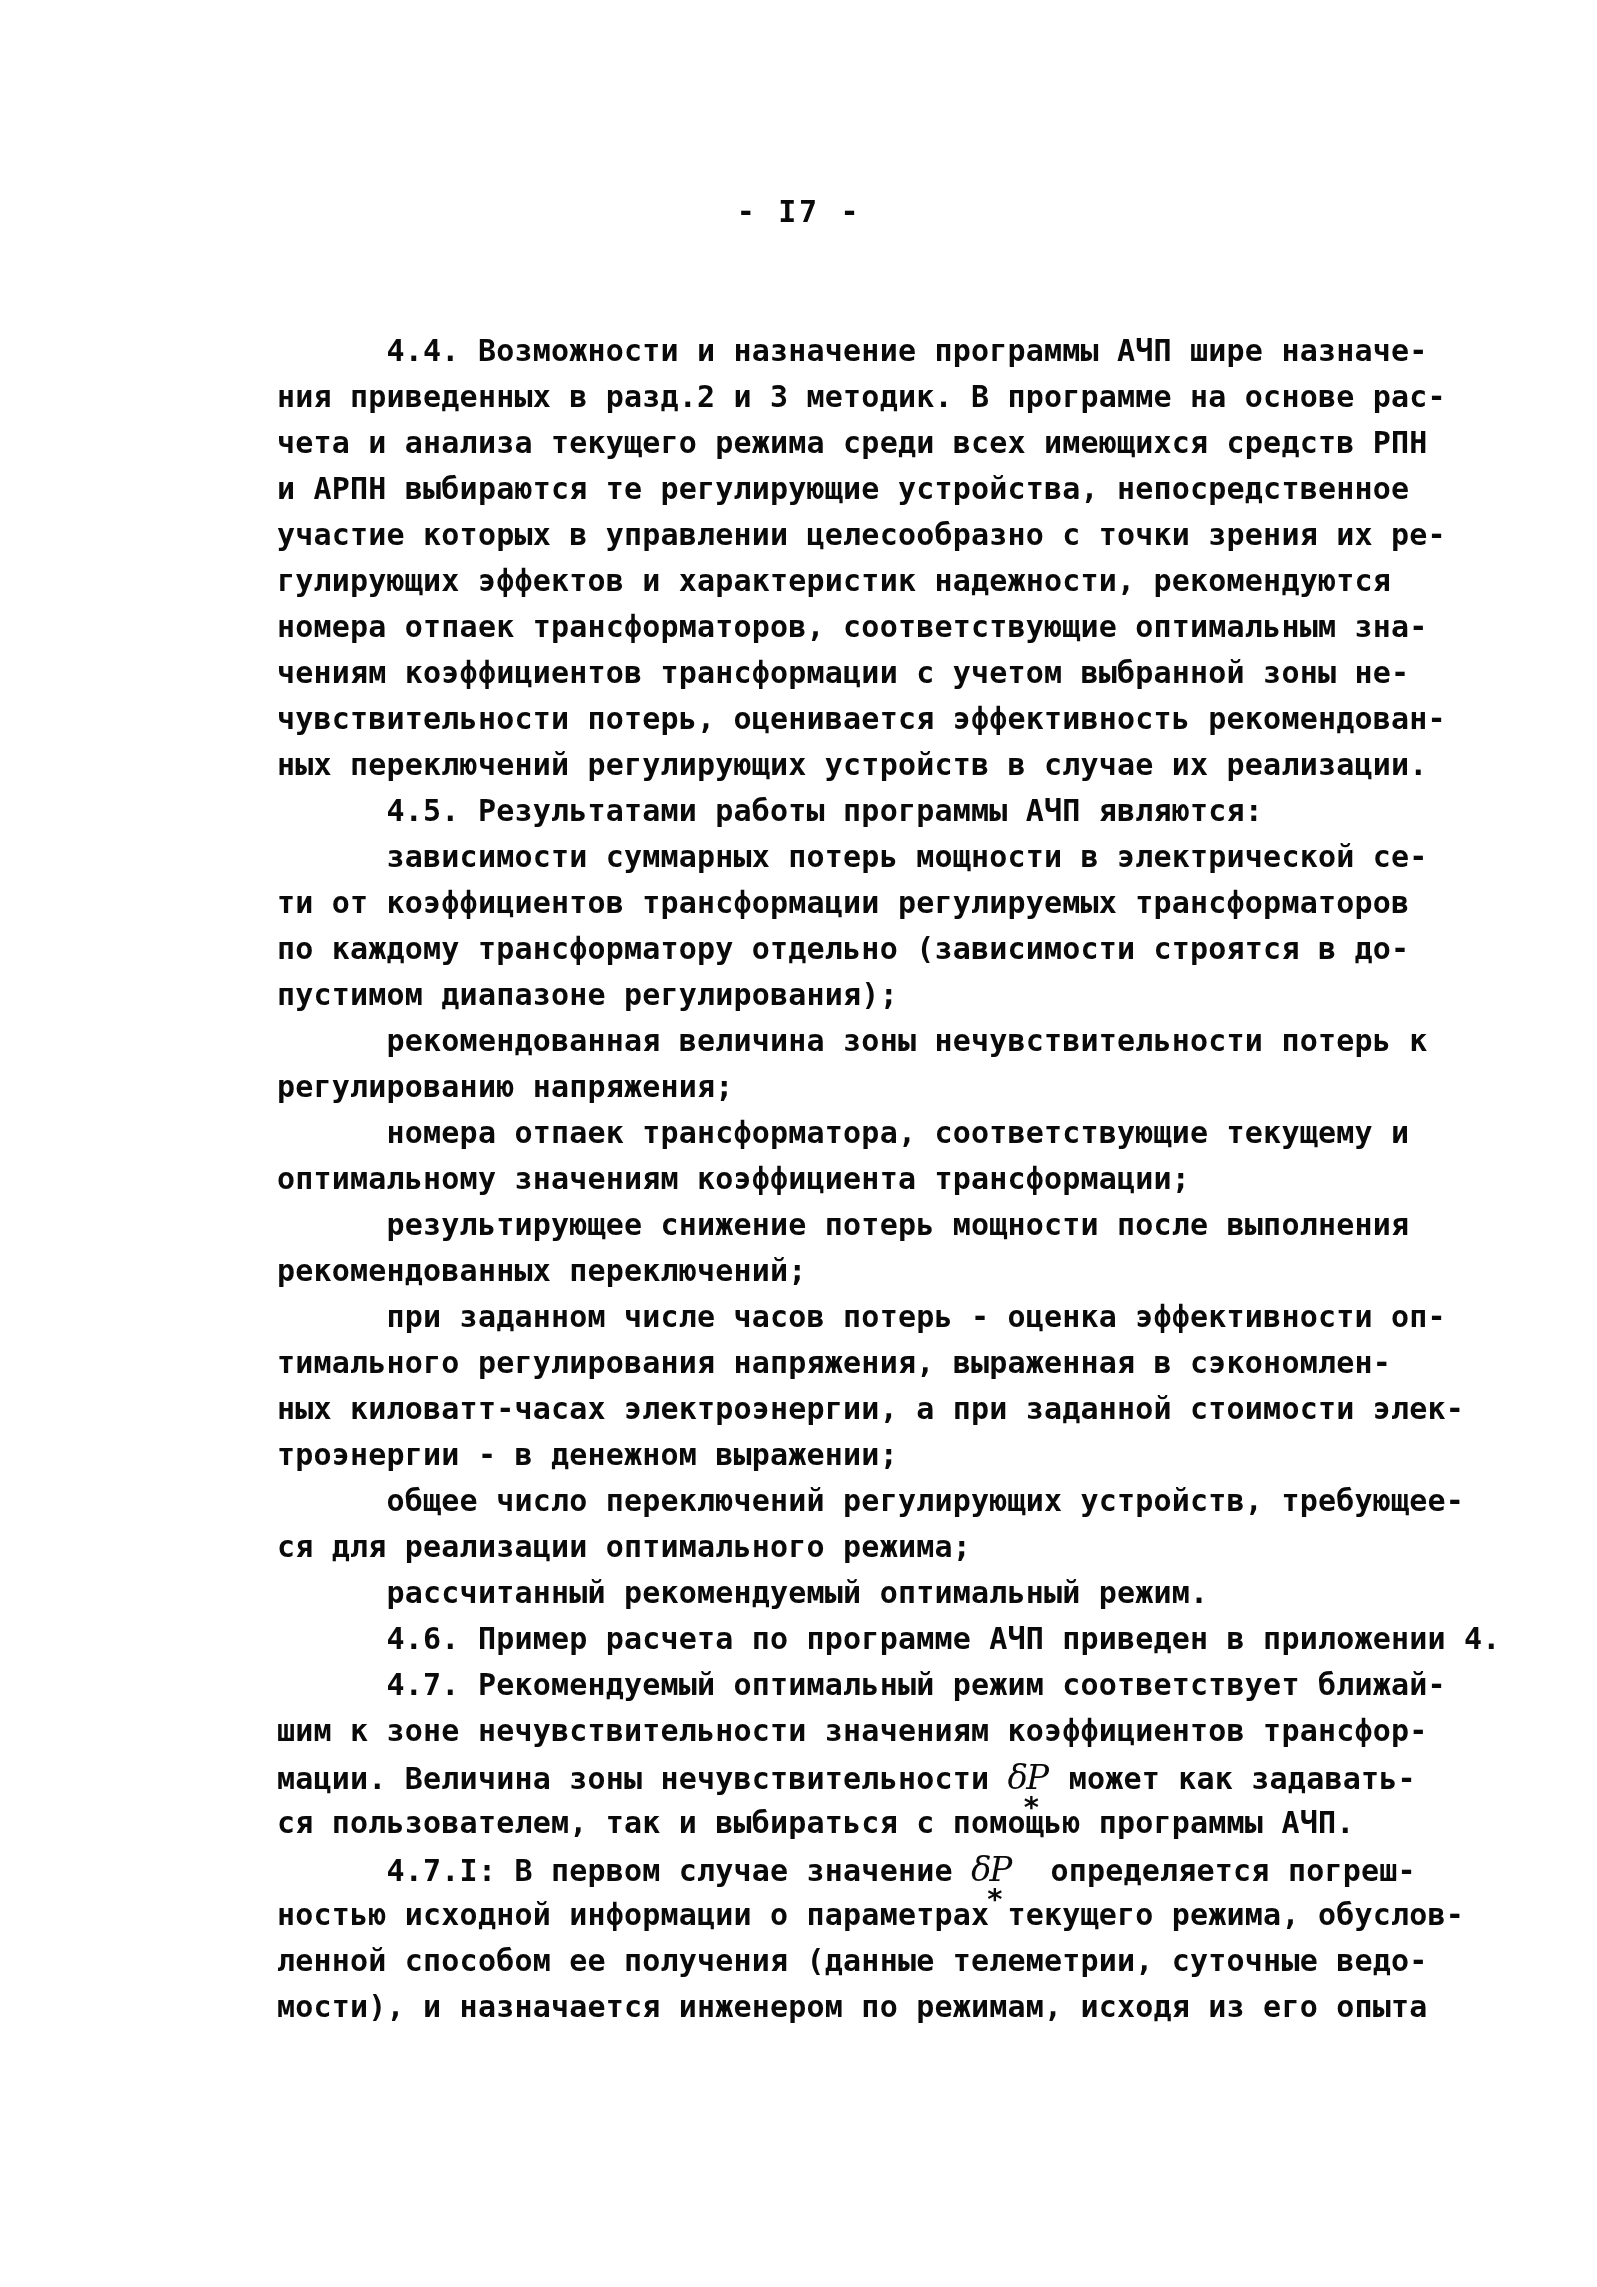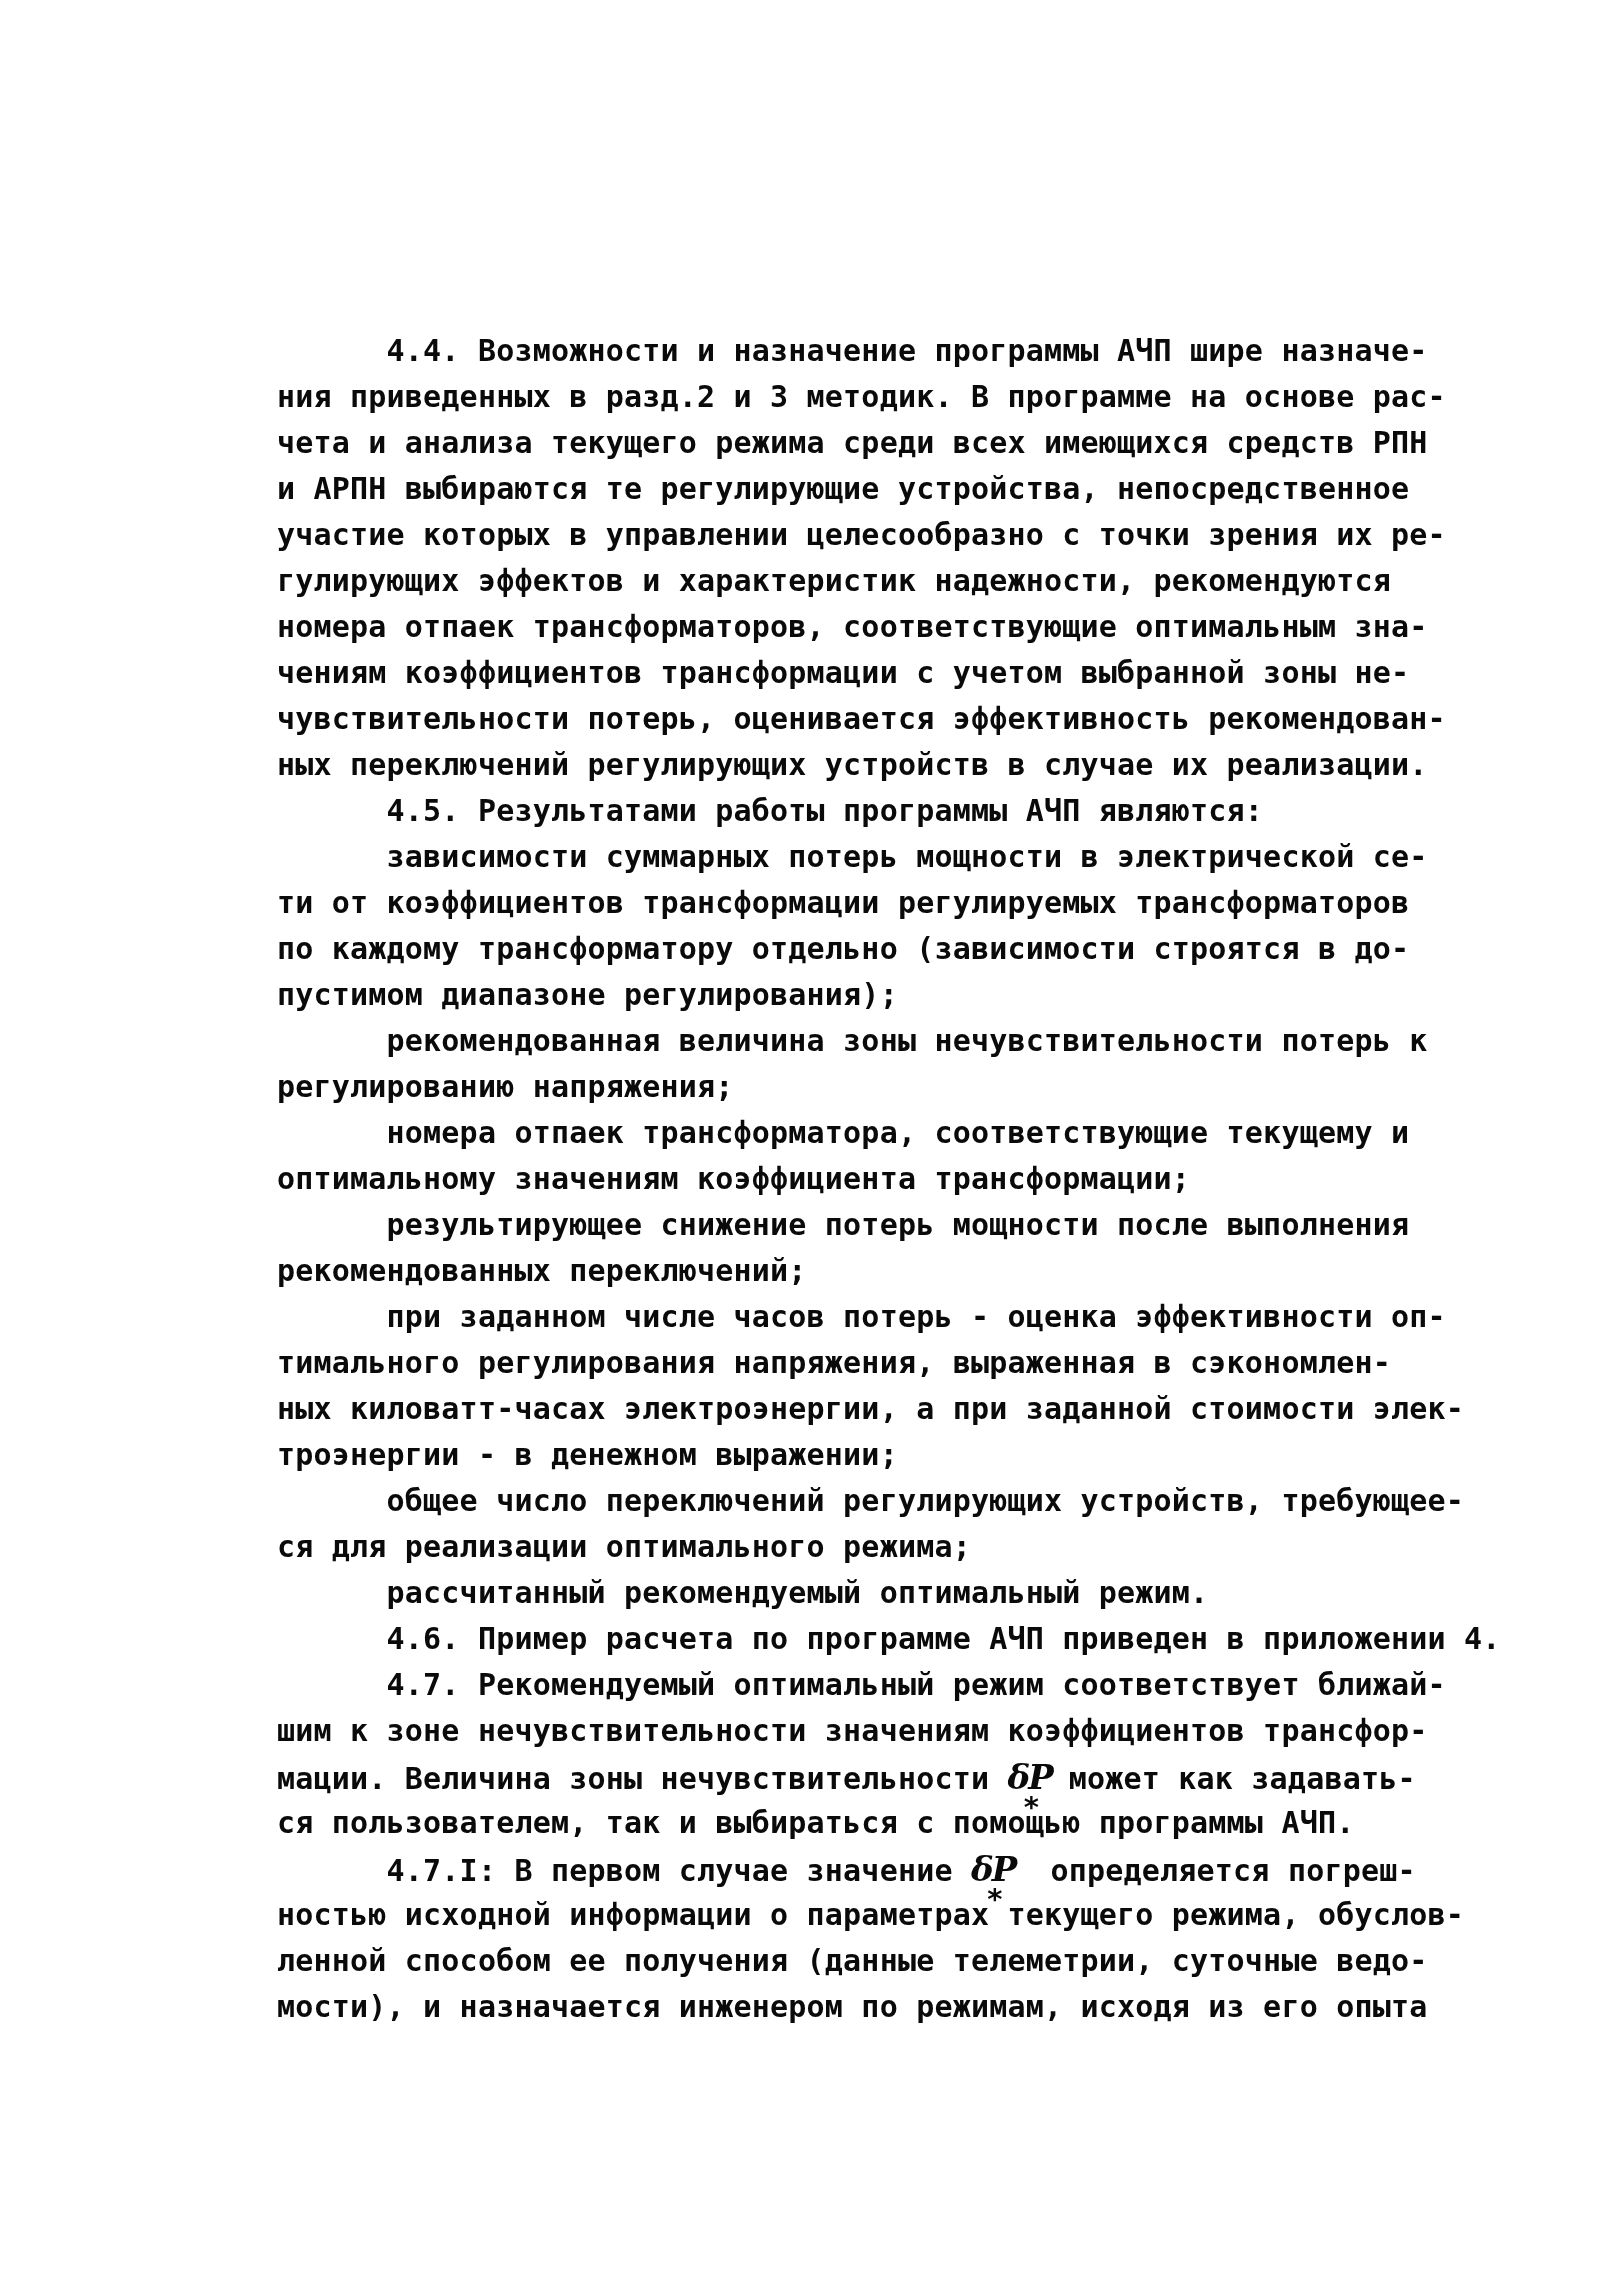--- a/index.html
+++ b/index.html
@@ -42,30 +42,31 @@
   .dp{
     display:inline-block;
     position:relative;
     width:43px;
     vertical-align:baseline;
   }
   .dp-main{
     font-family:"DejaVu Serif", serif;
     font-style:italic;
     font-size:34px;
-    font-weight:700;
+    font-weight:400;
     letter-spacing:-1.8px;
   }
   .dp-star{
     position:absolute;
     left:16.3px;
     top:30px;
     font-size:29px;
     font-family:"DejaVu Sans", sans-serif;
   }
 </style>
 </head>
 <body>
 
 <div class="page">
+  <div class="page-number">- I7 -</div>
   <div class="doc-body"><div class="line">      4.4. Возможности и назначение программы АЧП шире назначе-</div><div class="line">ния приведенных в разд.2 и 3 методик. В программе на основе рас-</div><div class="line">чета и анализа текущего режима среди всех имеющихся средств РПН</div><div class="line">и АРПН выбираются те регулирующие устройства, непосредственное</div><div class="line">участие которых в управлении целесообразно с точки зрения их ре-</div><div class="line">гулирующих эффектов и характеристик надежности, рекомендуются</div><div class="line">номера отпаек трансформаторов, соответствующие оптимальным зна-</div><div class="line">чениям коэффициентов трансформации с учетом выбранной зоны не-</div><div class="line">чувствительности потерь, оценивается эффективность рекомендован-</div><div class="line">ных переключений регулирующих устройств в случае их реализации.</div><div class="line">      4.5. Результатами работы программы АЧП являются:</div><div class="line">      зависимости суммарных потерь мощности в электрической се-</div><div class="line">ти от коэффициентов трансформации регулируемых трансформаторов</div><div class="line">по каждому трансформатору отдельно (зависимости строятся в до-</div><div class="line">пустимом диапазоне регулирования);</div><div class="line">      рекомендованная величина зоны нечувствительности потерь к</div><div class="line">регулированию напряжения;</div><div class="line">      номера отпаек трансформатора, соответствующие текущему и</div><div class="line">оптимальному значениям коэффициента трансформации;</div><div class="line">      результирующее снижение потерь мощности после выполнения</div><div class="line">рекомендованных переключений;</div><div class="line">      при заданном числе часов потерь - оценка эффективности оп-</div><div class="line">тимального регулирования напряжения, выраженная в сэкономлен-</div><div class="line">ных киловатт-часах электроэнергии, а при заданной стоимости элек-</div><div class="line">троэнергии - в денежном выражении;</div><div class="line">      общее число переключений регулирующих устройств, требующее-</div><div class="line">ся для реализации оптимального режима;</div><div class="line">      рассчитанный рекомендуемый оптимальный режим.</div><div class="line">      4.6. Пример расчета по программе АЧП приведен в приложении 4.</div><div class="line">      4.7. Рекомендуемый оптимальный режим соответствует ближай-</div><div class="line">шим к зоне нечувствительности значениям коэффициентов трансфор-</div><div class="line"><span>мации. Величина зоны нечувствительности </span><span class="dp"><span class="dp-main">δP</span><span class="dp-star">*</span></span><span> может как задавать-</span></div><div class="line">ся пользователем, так и выбираться с помощью программы АЧП.</div><div class="line"><span>      4.7.I: В первом случае значение </span><span class="dp"><span class="dp-main">δP</span><span class="dp-star">*</span></span><span>  определяется погреш-</span></div><div class="line">ностью исходной информации о параметрах текущего режима, обуслов-</div><div class="line">ленной способом ее получения (данные телеметрии, суточные ведо-</div><div class="line">мости), и назначается инженером по режимам, исходя из его опыта</div></div>
 </div>
 
 
 </body></html>

